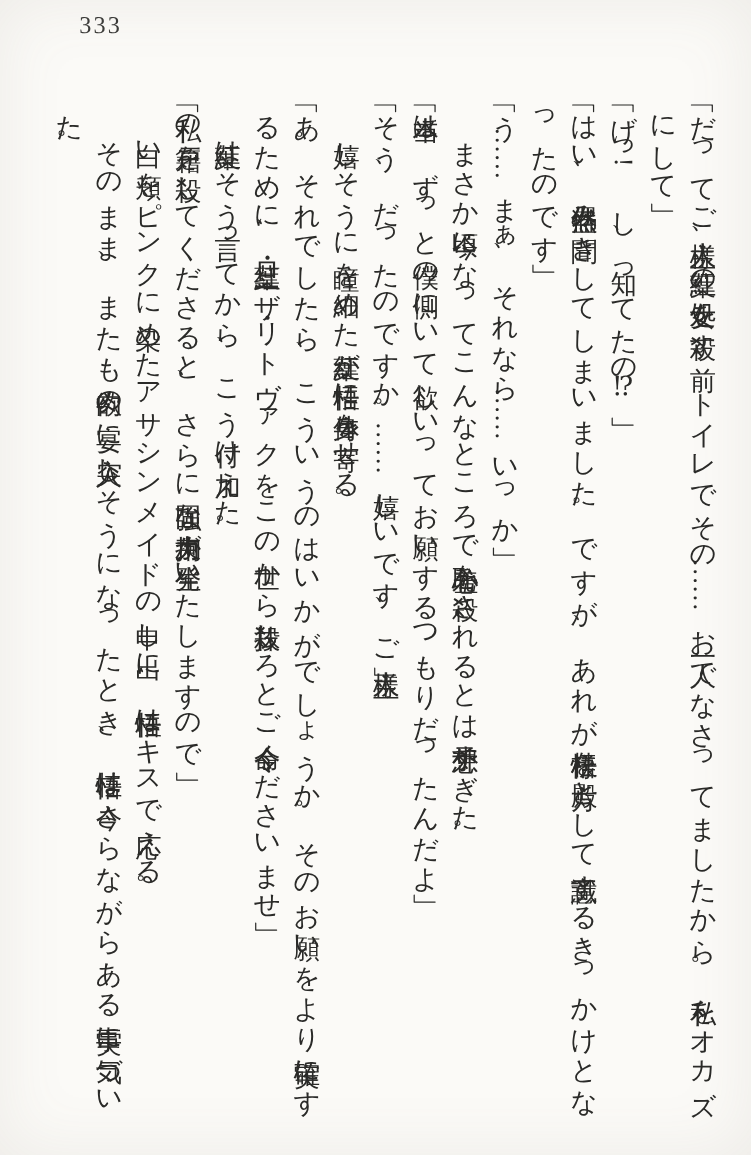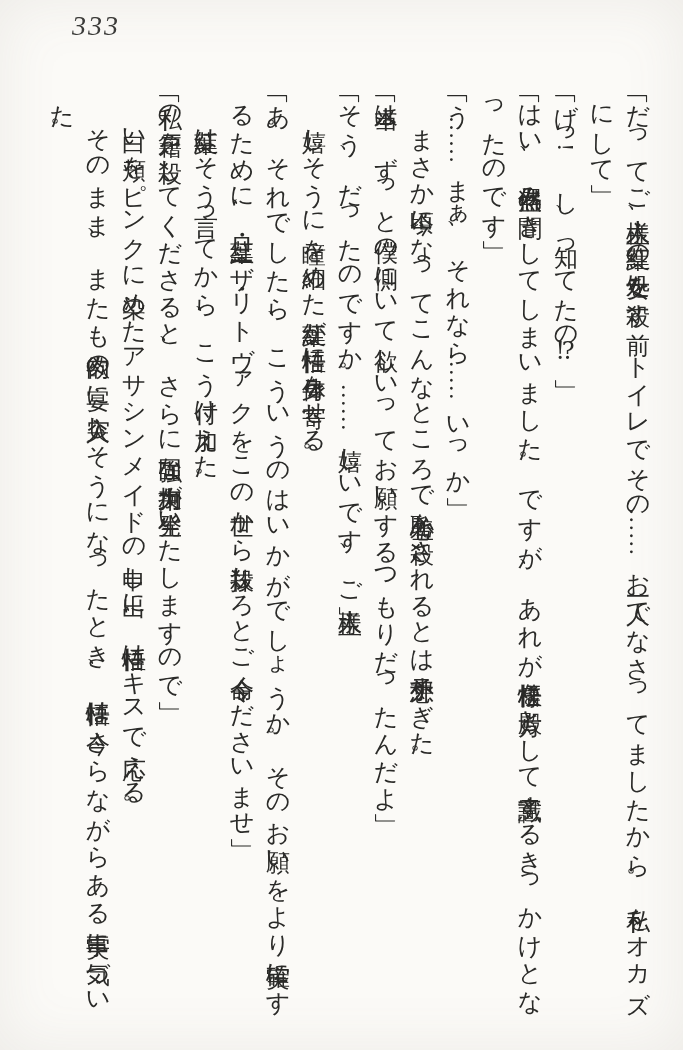--- a/index.html
+++ b/index.html
@@ -13,24 +13,23 @@
     height: 1050px;
     background: var(--bg-color, #fbfaf7);
     overflow: hidden;
     font-family: "Liberation Serif", "DejaVu Serif", serif;
     box-shadow: inset 0 0 60px rgba(120,110,95,0.10);
   }
   .page-number {
     position: absolute;
     left: 72px;
     top: 10px;
-    font-size: 28px;
+    font-size: 22px;
     letter-spacing: 2px;
     color: var(--num-color, #3c3c3a);
-    font-style: italic;
   }
   .text-block {
     position: absolute;
     top: 88px;
     right: 27px;
     height: 914px;
     writing-mode: vertical-rl;
     -webkit-writing-mode: vertical-rl;
     text-orientation: mixed;
     font-size: 24px;

